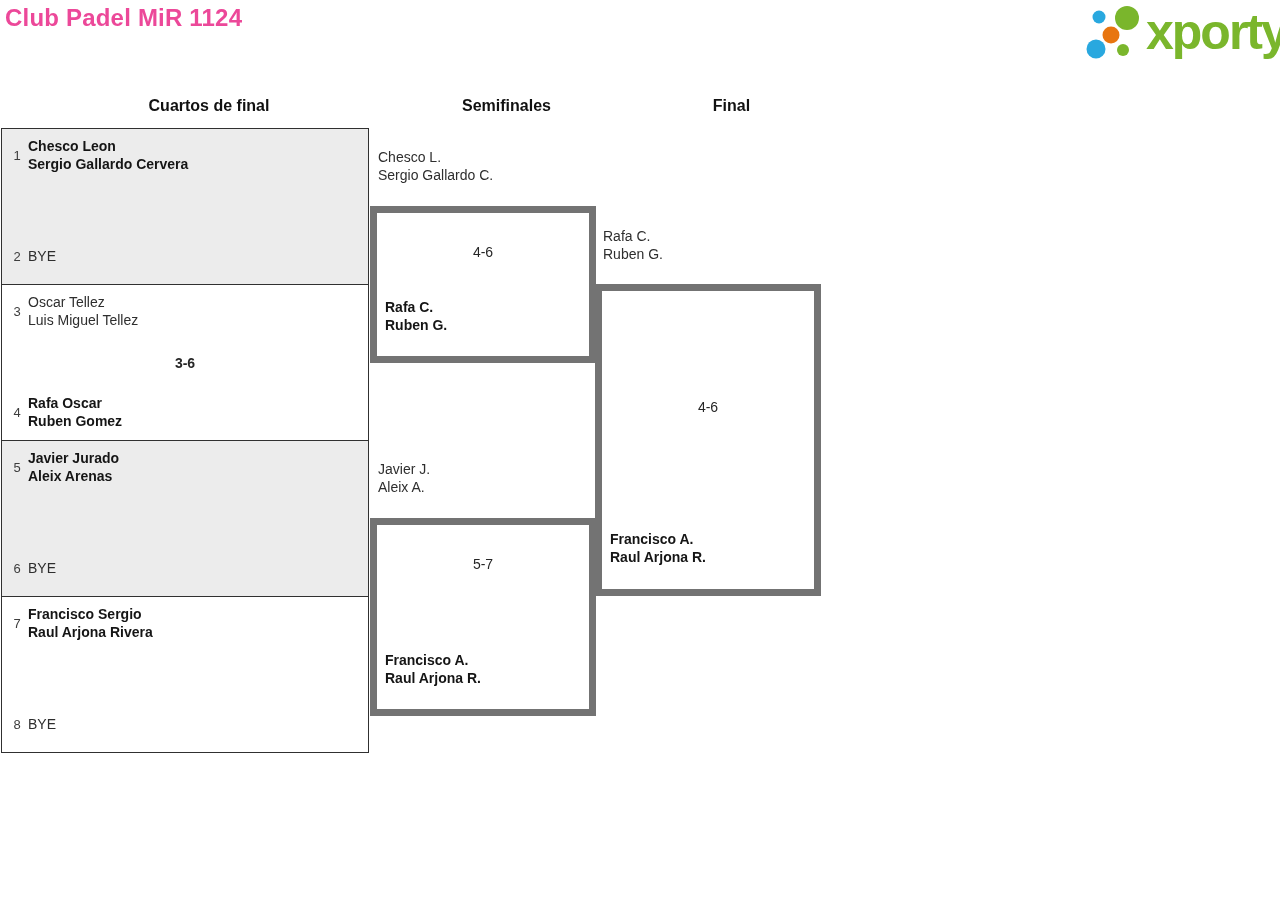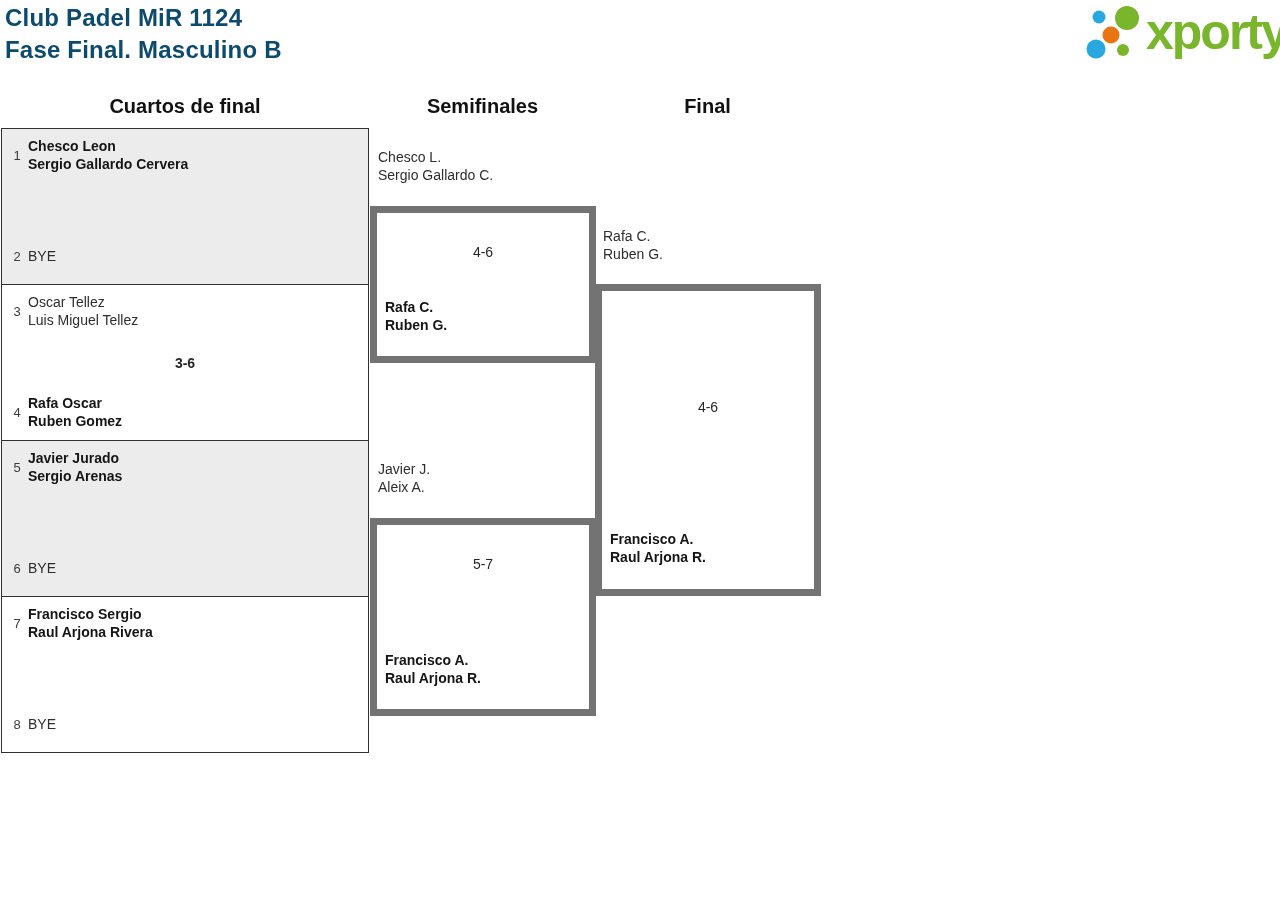--- a/index.html
+++ b/index.html
@@ -2,28 +2,28 @@
 <html><head>
 <meta charset="utf-8">
 <style>
   html,body{margin:0;padding:0;background:#fff;}
   .canvas{
     position:relative;width:1280px;height:916px;background:#ffffff;
     font-family:"Liberation Sans", sans-serif;color:#1c1c1c;overflow:hidden;
   }
   
   .title{position:absolute;left:5px;top:2px;font-size:24px;font-weight:700;
-         line-height:32px;color:#0c4a6e;letter-spacing:.2px;}
+         line-height:32px;color:#ec4899;letter-spacing:.2px;}
   .title span{display:block;}
   .logo{position:absolute;left:1080px;top:2px;display:flex;align-items:flex-start;text-decoration:none;}
   .logo-text{font-size:50px;font-weight:700;color:#7ab62c;letter-spacing:-2px;
              line-height:60px;margin-left:4px;}
   
-  .round-header{position:absolute;top:96px;text-align:center;font-size:20px;
-                font-weight:700;color:#111;line-height:20px;}
+  .round-header{position:absolute;top:96px;text-align:center;font-size:16px;
+                font-weight:700;color:#111;line-height:20px;padding-left:24px;}
   .rh-qf{left:0;width:370px;}
   .rh-sf{left:370px;width:225px;}
   .rh-f{left:595px;width:225px;}
   
   .qf-block{position:absolute;left:1px;width:368px;height:157px;
             border:1px solid #303030;box-sizing:border-box;background:#ffffff;}
   .qf-block.shaded{background:#ececec;}
   .team{position:absolute;left:8px;display:flex;align-items:center;gap:4px;}
   .team-top{top:8px;}
   .team-bottom{bottom:10px;}
@@ -40,21 +40,20 @@
   .team-label{position:absolute;}
   .inside-label{left:8px;}
 </style>
 </head>
 <body>
 
 <div class="canvas">
 
   <div class="title">
     <span>Club Padel MiR 1124</span>
-    <span>Fase Final. Masculino B</span>
   </div>
 
   <a class="logo" href="#">
     <svg width="62" height="62" viewBox="0 0 62 62">
       <circle cx="19" cy="15" r="6.5" fill="#29a8df"></circle>
       <circle cx="47" cy="16" r="12" fill="#7ab62c"></circle>
       <circle cx="31" cy="33" r="8.5" fill="#e8750f"></circle>
       <circle cx="16" cy="47" r="9.5" fill="#29a8df"></circle>
       <circle cx="43" cy="48" r="6" fill="#7ab62c"></circle>
     </svg>
@@ -99,21 +98,21 @@
         <span class="nm">Ruben Gomez</span>
       </span>
     </div>
   </div>
 
   <div class="qf-block shaded" style="top:440px">
     <div class="team team-top" data-result="winner">
       <span class="seed">5</span>
       <span class="names">
         <span class="nm">Javier Jurado</span>
-        <span class="nm">Sergio Arenas</span>
+        <span class="nm">Aleix Arenas</span>
       </span>
     </div>
     <div class="score"></div>
     <div class="team team-bottom raise" data-result="bye">
       <span class="seed">6</span>
       <span class="names">
         <span class="nm">BYE</span>
         <span class="nm"></span>
       </span>
     </div>

